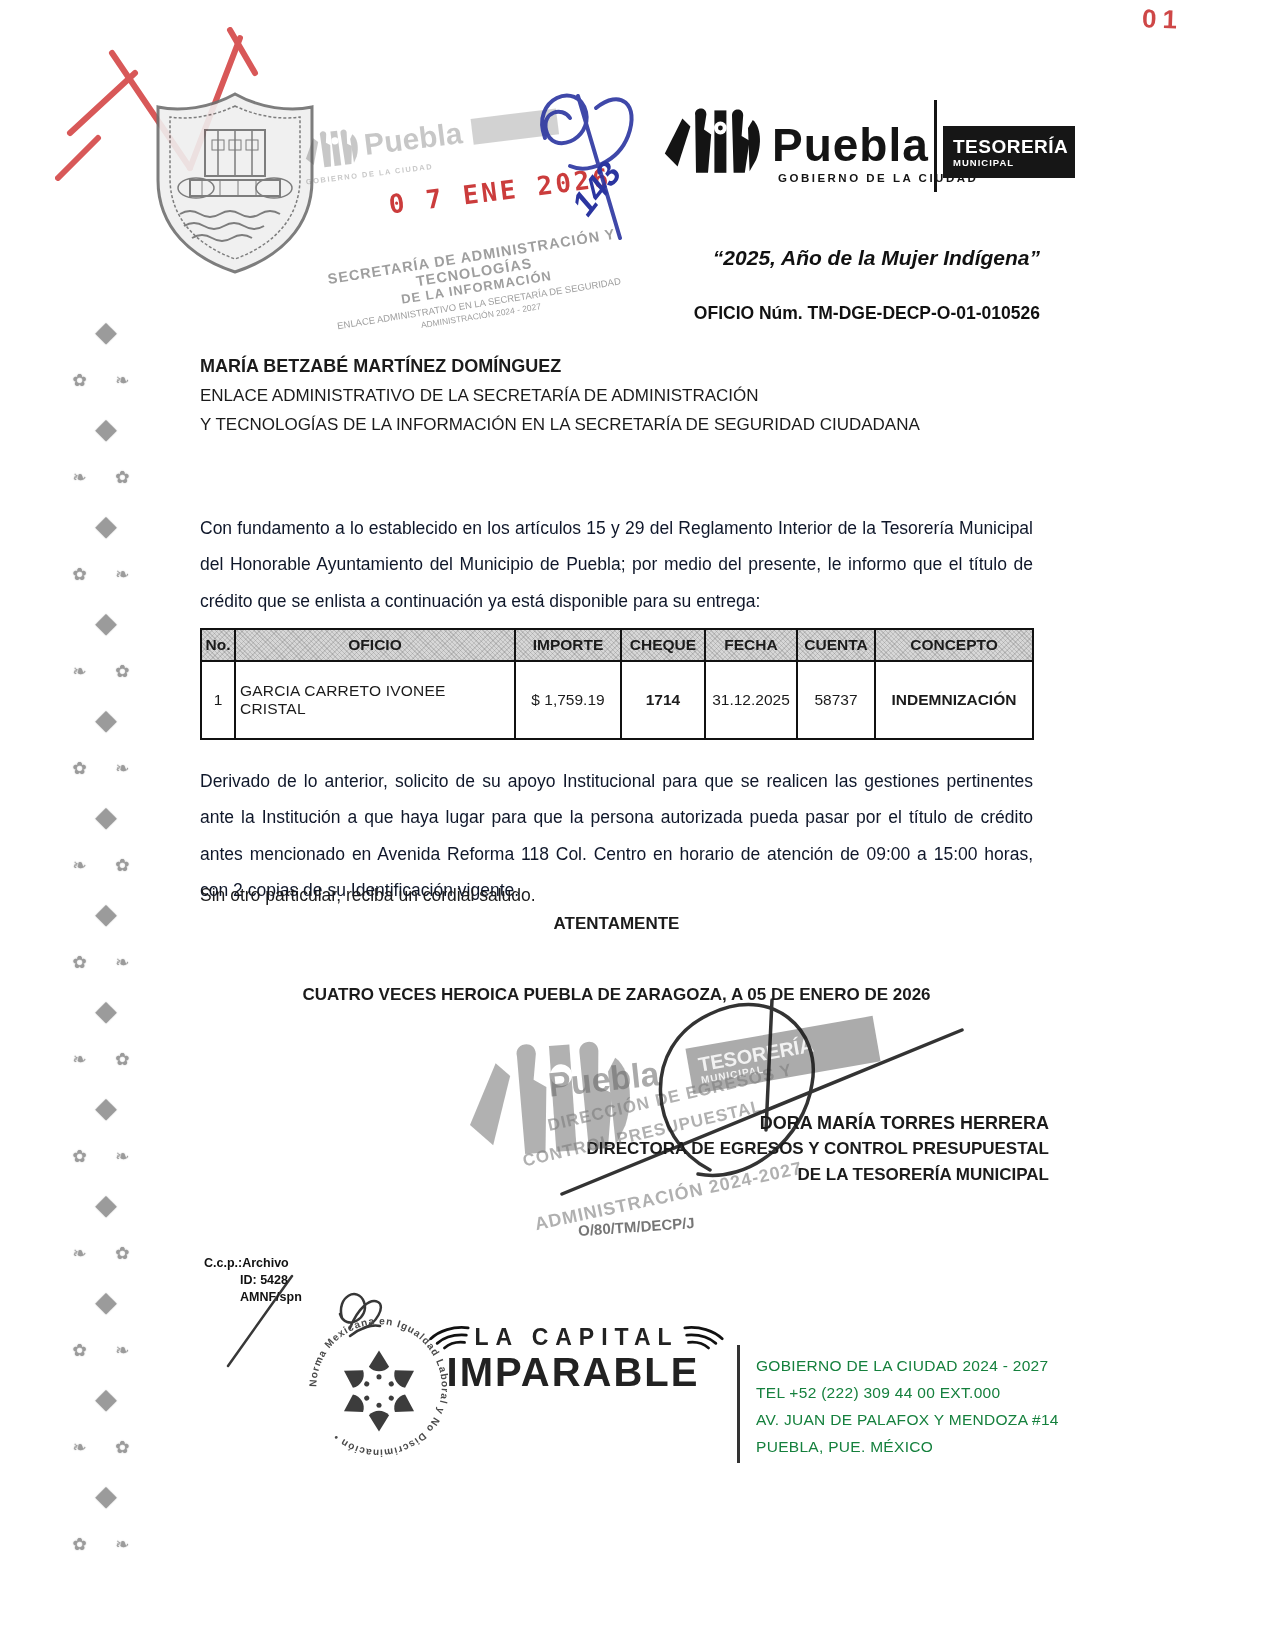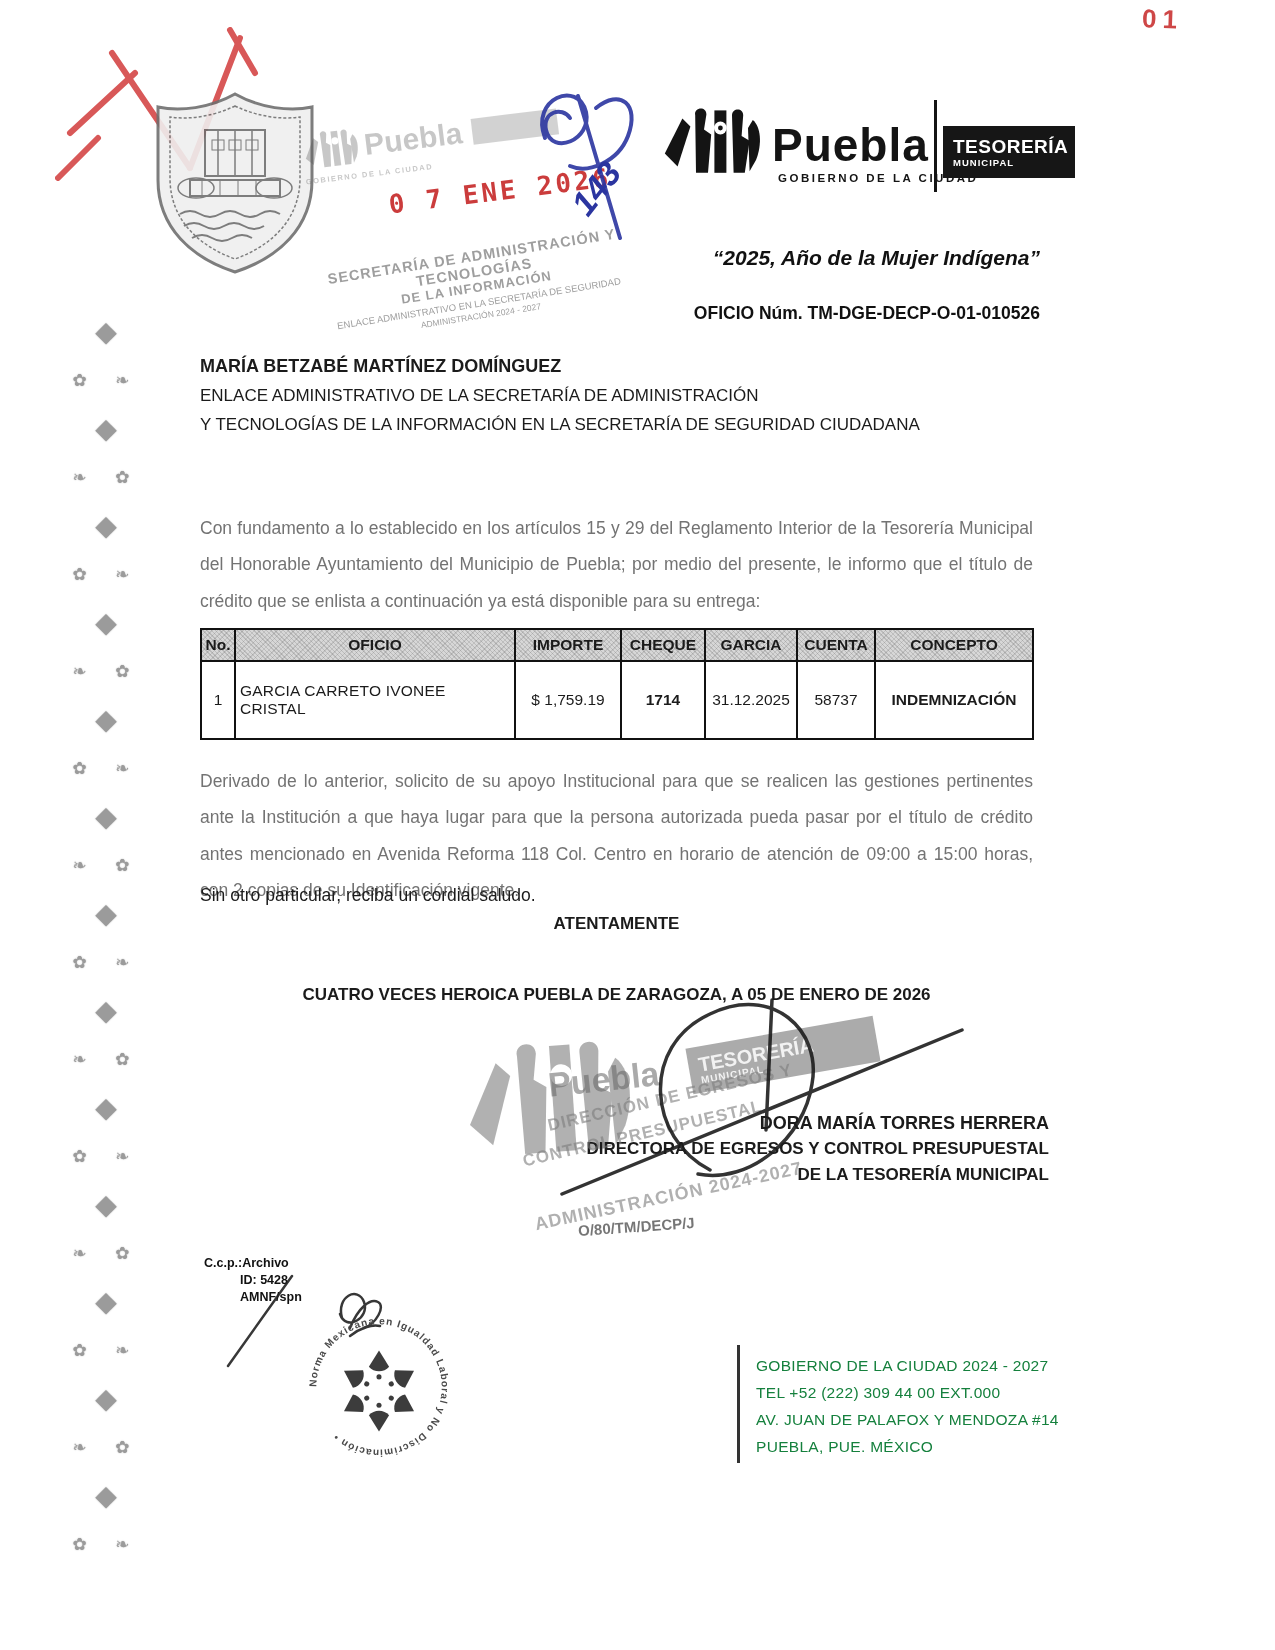--- a/index.html
+++ b/index.html
@@ -37,21 +37,21 @@
   .admin-stamp .a2{font-size:13px;font-weight:700;letter-spacing:1px;}
   .admin-stamp .a3{font-size:9.5px;margin-top:3px;}
   .admin-stamp .a4{font-size:8.5px;margin-top:2px;}
 
   
   .recipient{top:352px;left:200px;line-height:29px;font-size:17px;}
   .recipient .r-name{font-size:18px;font-weight:800;}
   .recipient .r-sal{font-weight:800;letter-spacing:2px;margin-top:1px;}
 
   
-  .para{left:200px;width:833px;font-size:17.5px;line-height:36.5px;text-align:justify;color:#737373;}
+  .para{left:200px;width:833px;font-size:17.5px;line-height:36.5px;text-align:justify;color:#0f172a;}
   .p1{top:492px;}
   .p2{top:745px;}
   .closing{top:885px;left:200px;font-size:17.5px;}
 
   
   .doc-table{top:628px;left:200px;width:832px;border-collapse:collapse;table-layout:fixed;}
   .doc-table th,.doc-table td{border:2px solid #111;overflow:hidden;}
   .doc-table th{height:28px;font-size:15.5px;font-weight:800;background:#d7d7d7;
     background-image:repeating-linear-gradient(45deg,rgba(90,90,90,.22) 0 1px,transparent 1px 3px),
                      repeating-linear-gradient(-45deg,rgba(90,90,90,.18) 0 1px,transparent 1px 4px);}
@@ -214,21 +214,21 @@
       <col style="width:92px">
         <col style="width:78px">
         <col style="width:158px">
     </colgroup>
     <thead>
       <tr>
         <th>No.</th>
         <th>OFICIO</th>
         <th>IMPORTE</th>
         <th>CHEQUE</th>
-        <th>GARCIA</th>
+        <th>FECHA</th>
         <th>CUENTA</th>
         <th>CONCEPTO</th>
       </tr>
     </thead>
     <tbody>
       <tr>
         <td>1</td>
         <td class="c-name">GARCIA CARRETO IVONEE CRISTAL</td>
         <td>$ 1,759.19</td>
         <td class="bold">1714</td>
@@ -322,20 +322,40 @@
             <circle cx="0" cy="-14" r="2.5"></circle>
           </g>
         <g transform="rotate(300)">
             <path d="M0,-40 L10,-24 C5,-18 -5,-18 -10,-24 Z"></path>
             <circle cx="0" cy="-14" r="2.5"></circle>
           </g>
       </g>
     </g>
   </svg>
 
+  <div class="abs capital">
+    <div class="nowrap">
+      <svg width="42" height="30" viewBox="0 0 46 30" style="display:inline-block;vertical-align:middle">
+        <g stroke="#111" stroke-width="3" fill="none" stroke-linecap="round">
+          <path d="M44,5 C28,3 12,8 3,17"></path>
+            <path d="M42,13 C30,12 18,15 10,22"></path>
+            <path d="M40,21 C32,20 24,22 18,27"></path>
+        </g>
+      </svg>
+      <span class="c1">LA CAPITAL</span>
+      <svg width="42" height="30" viewBox="0 0 46 30" style="display:inline-block;vertical-align:middle;transform:scaleX(-1)">
+        <g stroke="#111" stroke-width="3" fill="none" stroke-linecap="round">
+          <path d="M44,5 C28,3 12,8 3,17"></path>
+            <path d="M42,13 C30,12 18,15 10,22"></path>
+            <path d="M40,21 C32,20 24,22 18,27"></path>
+        </g>
+      </svg>
+    </div>
+    <div class="c2">IMPARABLE</div>
+  </div>
 
   <div class="abs footer-bar"></div>
   <div class="abs contact">
     <div>GOBIERNO DE LA CIUDAD 2024 - 2027</div>
     <div>TEL +52 (222) 309 44 00 EXT.000</div>
     <div>AV. JUAN DE PALAFOX Y MENDOZA #14</div>
     <div>PUEBLA, PUE. MÉXICO</div>
   </div>
 
   <div class="abs deco">

